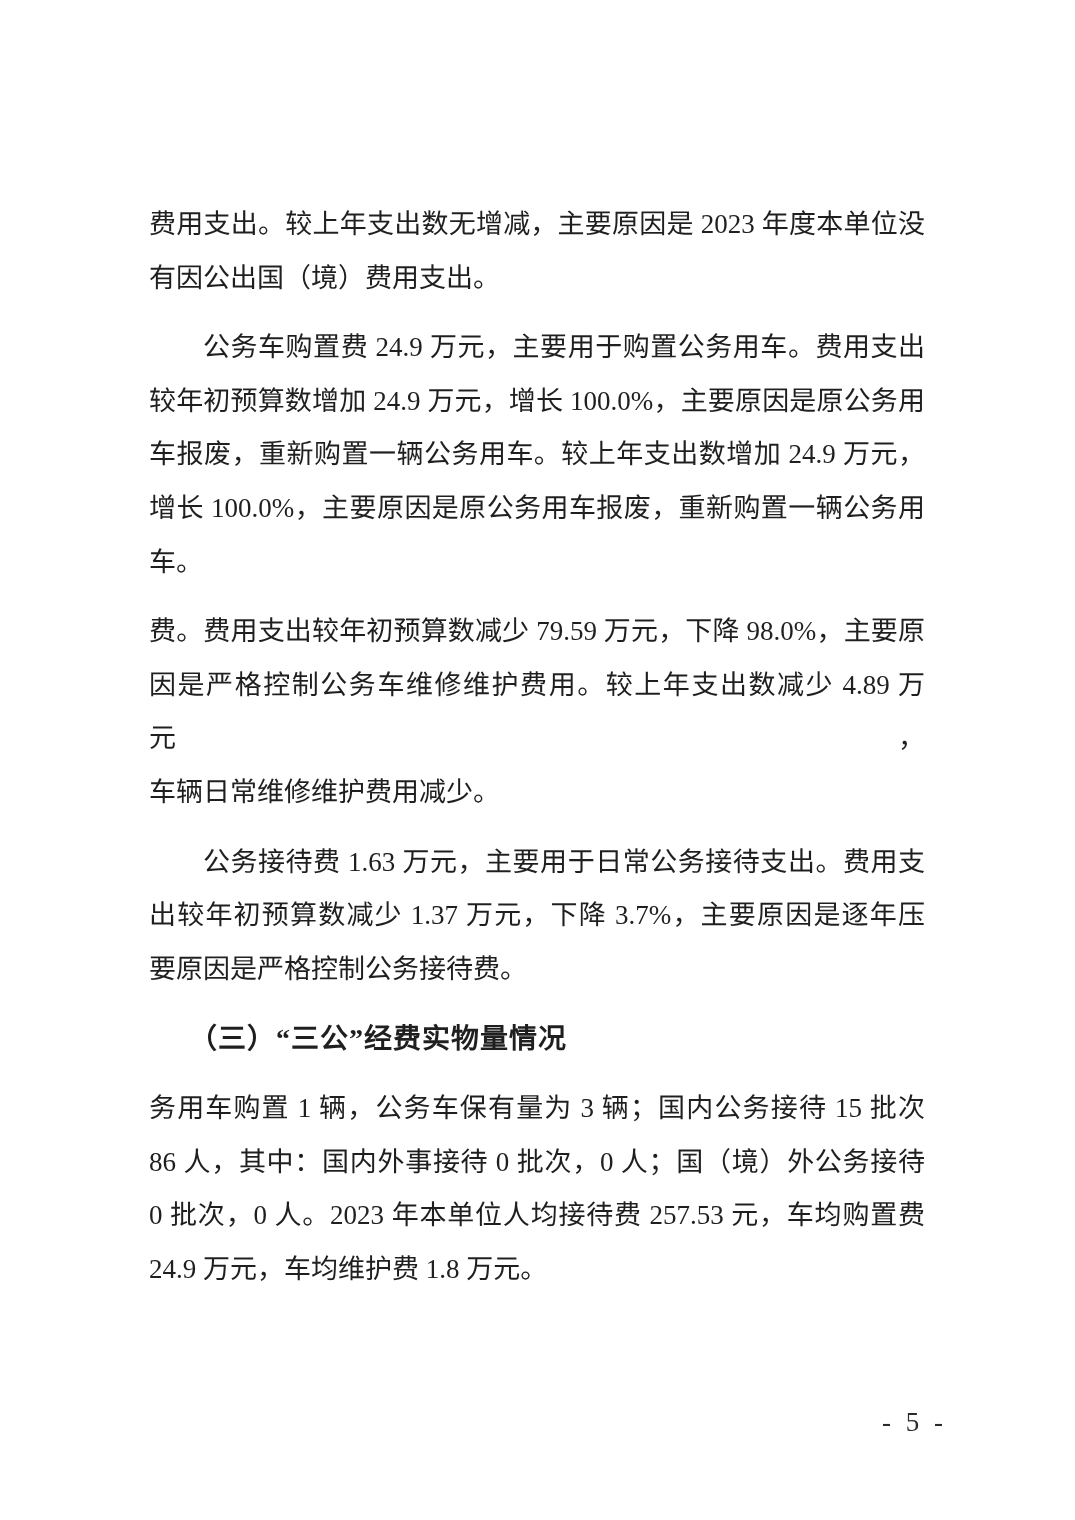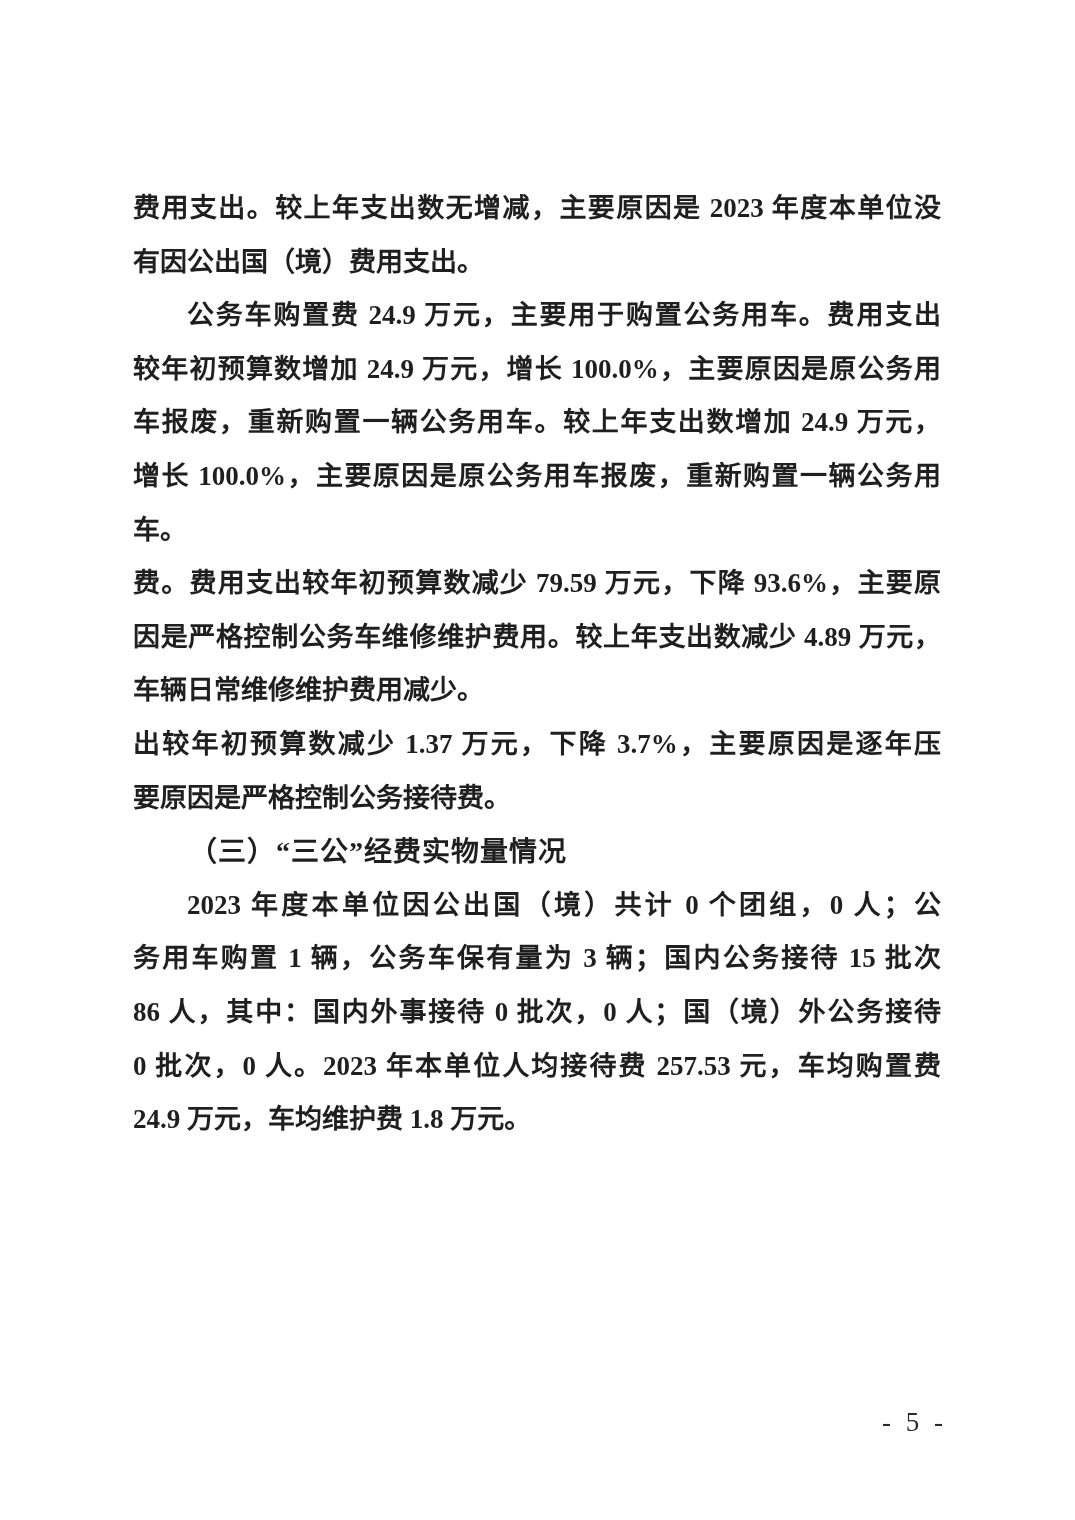--- a/index.html
+++ b/index.html
@@ -17,21 +17,21 @@
     overflow: hidden;
   }
   .content {
     position: absolute;
     left: 133px;
     top: 182px;
     width: 808px;
     font-size: 27px;
     line-height: 53.6px;
   }
-  .para { margin: 0; padding: 0; font-weight: bold; }
+  .para { margin: 16px; padding: 0; }
   .line {
     text-align: justify;
     text-align-last: justify;
     white-space: normal;
   }
   .line.l {
     text-align-last: left;
   }
   .ind { text-indent: 2em; }
   .heading {
@@ -69,34 +69,34 @@
 
     <section class="para">
       <div class="line j ind">公务车购置费 24.9 万元，主要用于购置公务用车。费用支出</div>
       <div class="line j">较年初预算数增加 24.9 万元，增长 100.0%，主要原因是原公务用</div>
       <div class="line j">车报废，重新购置一辆公务用车。较上年支出数增加 24.9 万元，</div>
       <div class="line j">增长 100.0%，主要原因是原公务用车报废，重新购置一辆公务用</div>
       <div class="line l">车。</div>
     </section>
 
     <section class="para">
-      <div class="line j">费。费用支出较年初预算数减少 79.59 万元，下降 93.6%，主要原</div>
+      <div class="line j">费。费用支出较年初预算数减少 79.59 万元，下降 98.0%，主要原</div>
       <div class="line j">因是严格控制公务车维修维护费用。较上年支出数减少 4.89 万元，</div>
       <div class="line l">车辆日常维修维护费用减少。</div>
     </section>
 
     <section class="para">
+      <div class="line j ind">公务接待费 1.63 万元，主要用于日常公务接待支出。费用支</div>
       <div class="line j">出较年初预算数减少 1.37 万元，下降 3.7%，主要原因是逐年压</div>
       <div class="line l">要原因是严格控制公务接待费。</div>
     </section>
 
     <h2 class="heading">（三）“三公”经费实物量情况</h2>
 
     <section class="para">
-      <div class="line j ind">2023 年度本单位因公出国（境）共计 0 个团组，0 人；公</div>
       <div class="line j">务用车购置 1 辆，公务车保有量为 3 辆；国内公务接待 15 批次</div>
       <div class="line j">86 人，其中：国内外事接待 0 批次，0 人；国（境）外公务接待</div>
       <div class="line j">0 批次，0 人。2023 年本单位人均接待费 257.53 元，车均购置费</div>
       <div class="line l">24.9 万元，车均维护费 1.8 万元。</div>
     </section>
 
   </main>
 
   <footer class="page-footer">
     <span class="page-num">- 5 -</span>

